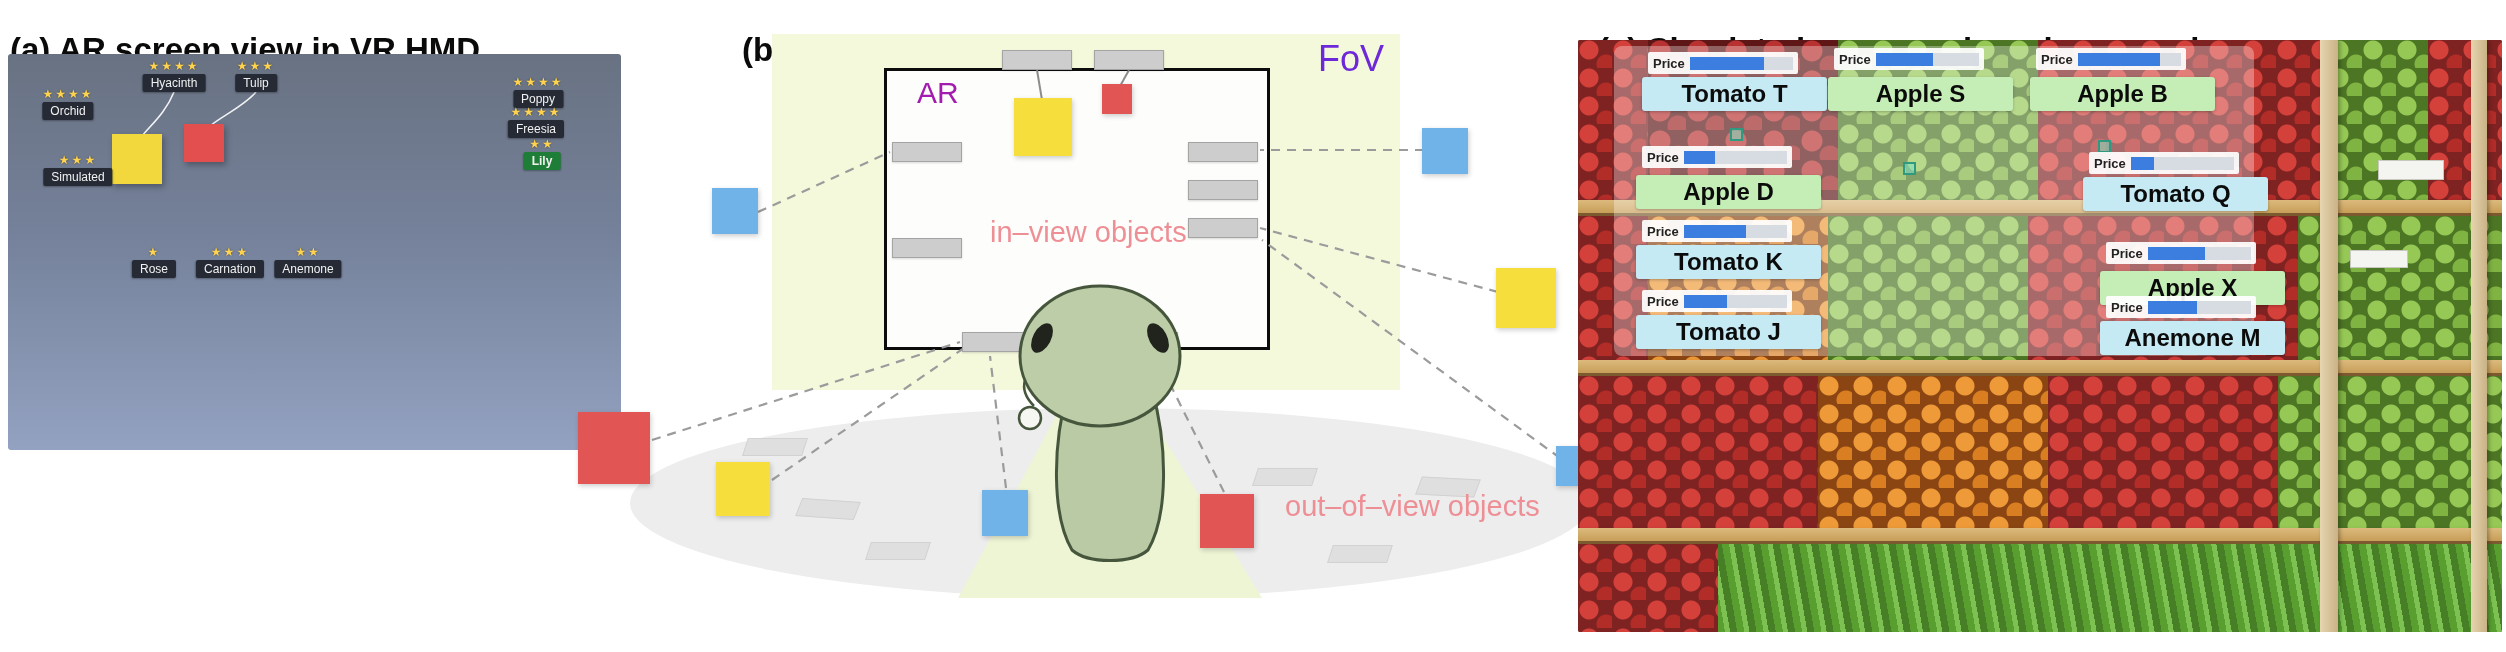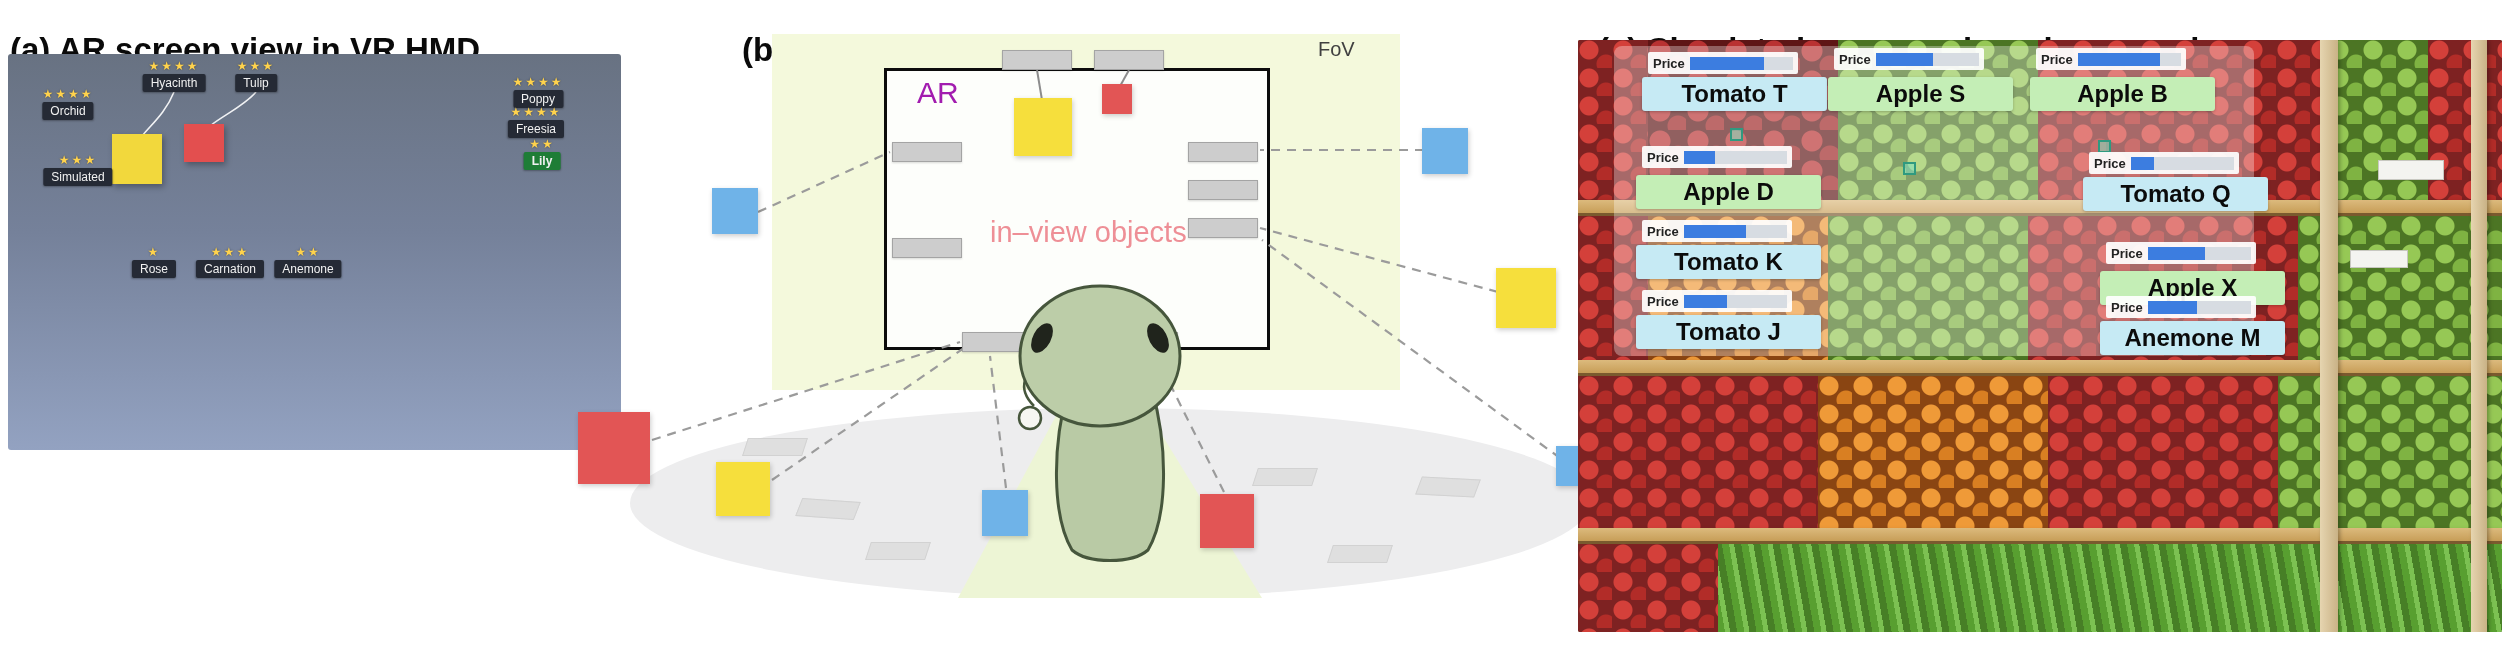--- a/index.html
+++ b/index.html
@@ -20,21 +20,21 @@
         padding:3px 8px;border-radius:2px;white-space:nowrap;box-shadow:0 1px 2px rgba(0,0,0,.3);}
   .chip.green{background:#1e7d36;font-weight:bold;}
   .sqa{position:absolute;box-shadow:2px 3px 6px rgba(0,0,0,.3);}
   .footnote{position:absolute;left:10px;top:458px;width:335px;font-size:31px;line-height:1.22;color:#000;margin:0;}
 
   
   .fov-bg{position:absolute;left:212px;top:34px;width:628px;height:356px;background:#f4f9dc;}
   .floor{position:absolute;left:70px;top:408px;width:960px;height:190px;border-radius:50%;background:#ededee;}
   .ar-rect{position:absolute;left:324px;top:68px;width:386px;height:282px;background:#fdfefb;border:3px solid #0c0c0c;box-sizing:border-box;}
   .ar-text{position:absolute;left:340px;top:76px;font-size:30px;color:#a21caf;margin-left:17px;}
-  .fov-text{position:absolute;left:758px;top:38px;font-size:20px;color:#404040;}
+  .fov-text{position:absolute;left:758px;top:38px;font-size:36px;color:#6d28d9;}
   .glabel{position:absolute;width:70px;height:20px;background:#cdcdcd;border:1px solid #a4a4a4;box-sizing:border-box;box-shadow:0 1px 2px rgba(0,0,0,.15);}
   .ghost{position:absolute;width:58px;height:16px;background:#dedede;border:1px solid #d0d0d0;transform:skewX(-18deg);opacity:.9;}
   .sq{position:absolute;box-shadow:1px 2px 5px rgba(0,0,0,.2);}
   .sq.blue{background:#6fb3e8;}
   .sq.yellow{background:#f6df3c;}
   .sq.red{background:#e25555;}
   .pink{position:absolute;color:#ee8f96;font-size:29px;white-space:nowrap;}
   .creature{position:absolute;left:430px;top:278px;}
   .lines-svg{position:absolute;left:0;top:0;pointer-events:none;}
 
@@ -180,20 +180,21 @@
     <div class="ghost" style="left:238px;top:500px;transform:skewX(-18deg) rotate(4deg);"></div>
     <div class="ghost" style="left:308px;top:542px;"></div>
     <div class="ghost" style="left:515px;top:532px;transform:skewX(-18deg) rotate(-4deg);"></div>
     <div class="ghost" style="left:695px;top:468px;"></div>
     <div class="ghost" style="left:858px;top:478px;transform:skewX(-18deg) rotate(3deg);"></div>
     <div class="ghost" style="left:770px;top:545px;"></div>
 
     <div class="ar-text">AR</div>
     <div class="fov-text">FoV</div>
     <div class="pink" style="left:430px;top:216px;width:190px;text-align:right;">in–view objects</div>
+    <div class="pink" style="left:725px;top:490px;">out–of–view objects</div>
 
     <svg class="creature" width="220" height="300" viewBox="0 0 220 300">
       <path d="M78,112 C62,168 62,238 82,272 C98,286 142,286 158,272 C178,238 178,168 162,112 Z" fill="#b9caa5" stroke="#46563c" stroke-width="3"></path>
       <ellipse cx="110" cy="78" rx="80" ry="70" fill="#bccda8" stroke="#46563c" stroke-width="3"></ellipse>
       <ellipse cx="52" cy="60" rx="9" ry="16" transform="rotate(28 52 60)" fill="#20241c"></ellipse>
       <ellipse cx="168" cy="60" rx="9" ry="16" transform="rotate(-28 168 60)" fill="#20241c"></ellipse>
       <circle cx="40" cy="140" r="11" fill="#f6f6f2" stroke="#46563c" stroke-width="2.5"></circle>
       <path d="M44,128 C36,120 32,112 35,102" fill="none" stroke="#46563c" stroke-width="2.5"></path>
     </svg>
   </section>

